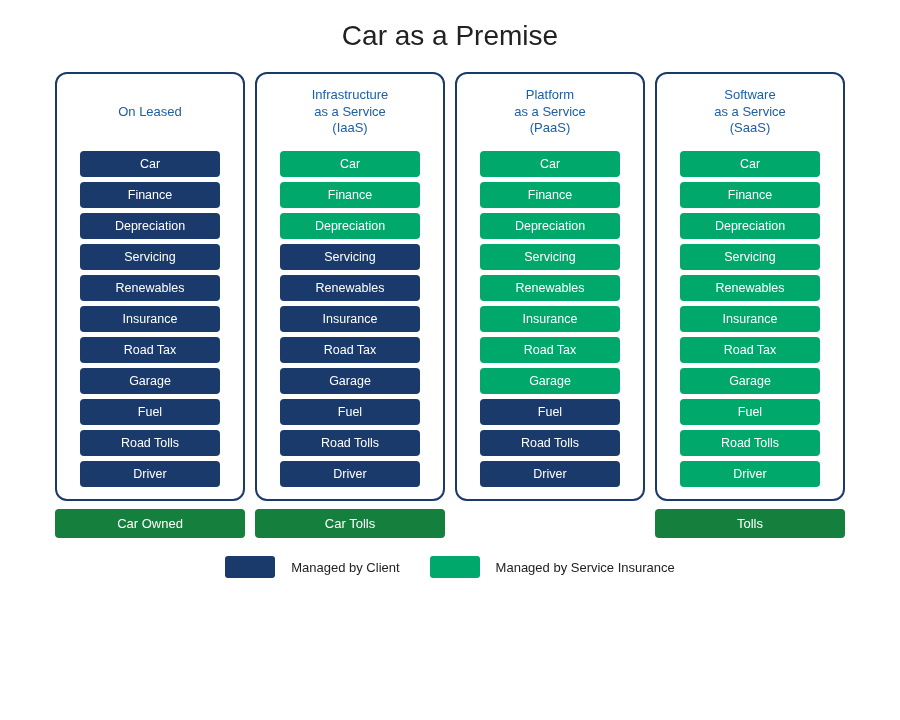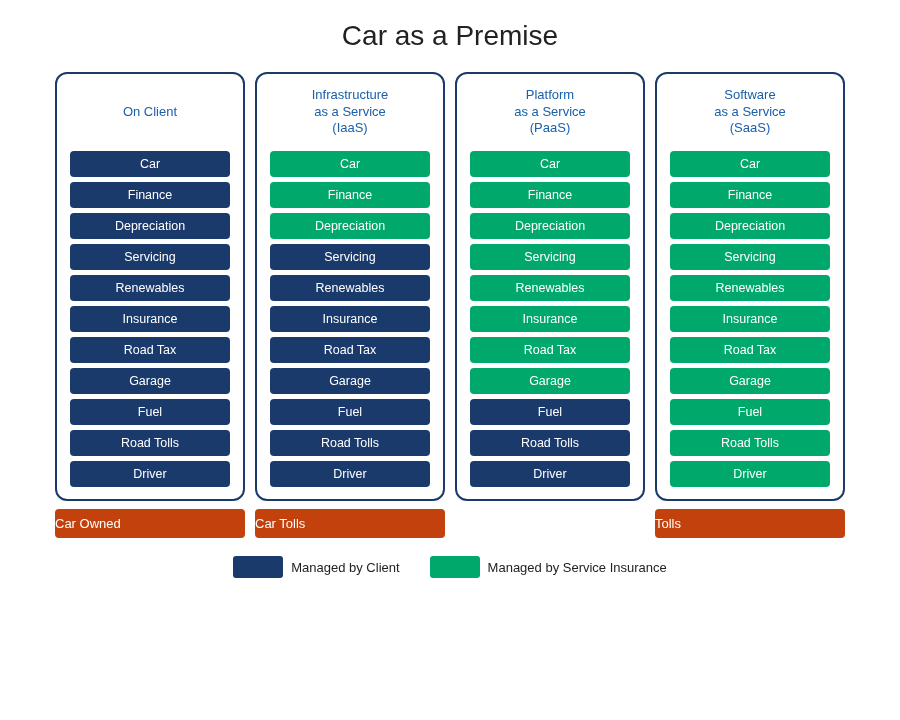--- a/index.html
+++ b/index.html
@@ -57,73 +57,73 @@
       color: #1a5fa8;
       text-align: center;
       margin-bottom: 8px;
       line-height: 1.3;
       min-height: 52px;
       display: flex;
       align-items: center;
       justify-content: center;
     }
     .item-btn {
-      width: 160px;
+      width: 140px;
       padding: 6px 8px;
       border-radius: 4px;
       border: none;
       color: white;
       font-size: 12.5px;
       text-align: center;
       font-weight: normal;
       cursor: default;
     }
     .btn-blue { background-color: #1a3a6b; }
     .btn-green { background-color: #00a86b; }
     .column-footer {
       margin-top: 8px;
-      background: #c2410c;
+      background: #15803d;
       color: white;
-      text-align: left;
+      text-align: center;
       font-size: 13px;
       padding: 7px 0;
       width: 100%;
       border-radius: 4px;
     }
     .legend {
       display: flex;
       align-items: center;
       gap: 30px;
       margin-top: 18px;
     }
     .legend-item {
       display: flex;
       align-items: center;
-      gap: 8px;
+      gap: 16px;
       font-size: 13px;
       color: #222;
     }
     .legend-box {
       width: 50px;
       height: 22px;
       border-radius: 3px;
     }
     .legend-blue { background-color: #1a3a6b; }
     .legend-green { background-color: #00a86b; }
   </style>
 </head>
 <body>
 
 <div class="page-wrapper">
   <h1 class="page-title">Car as a Premise</h1>
 
   <div class="columns-container">
   <div class="column">
         <div class="column-card">
-          <div class="column-header" style="white-space: pre-line;">On Client</div>
+          <div class="column-header" style="white-space: pre-line;">On Leased</div>
           <div class="item-btn btn-blue">Car</div>
           <div class="item-btn btn-blue">Finance</div>
           <div class="item-btn btn-blue">Depreciation</div>
           <div class="item-btn btn-blue">Servicing</div>
           <div class="item-btn btn-blue">Renewables</div>
           <div class="item-btn btn-blue">Insurance</div>
           <div class="item-btn btn-blue">Road Tax</div>
           <div class="item-btn btn-blue">Garage</div>
           <div class="item-btn btn-blue">Fuel</div>
           <div class="item-btn btn-blue">Road Tolls</div>

